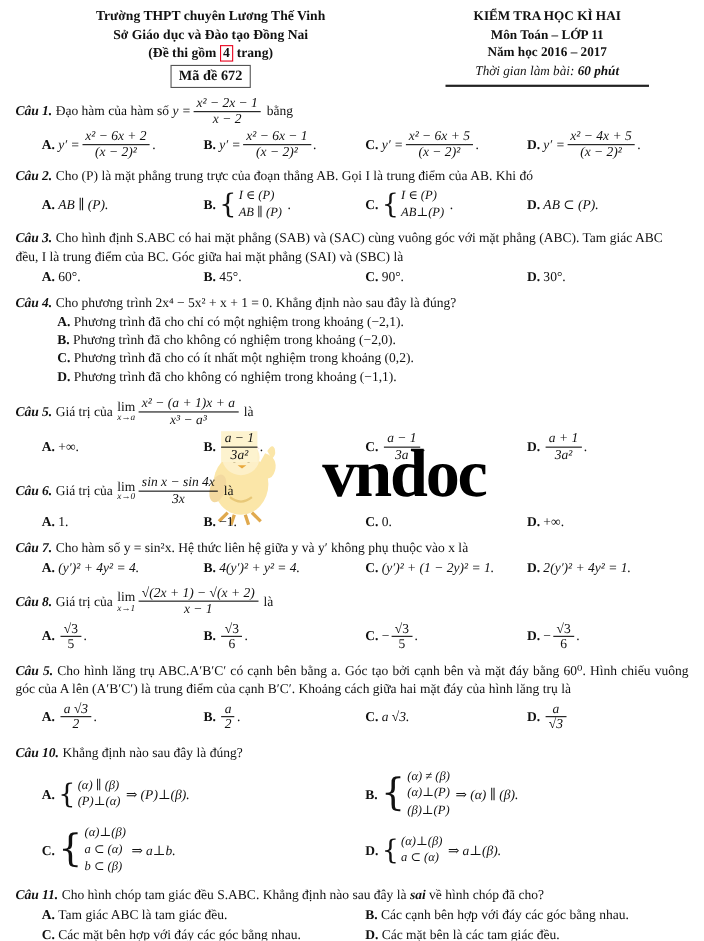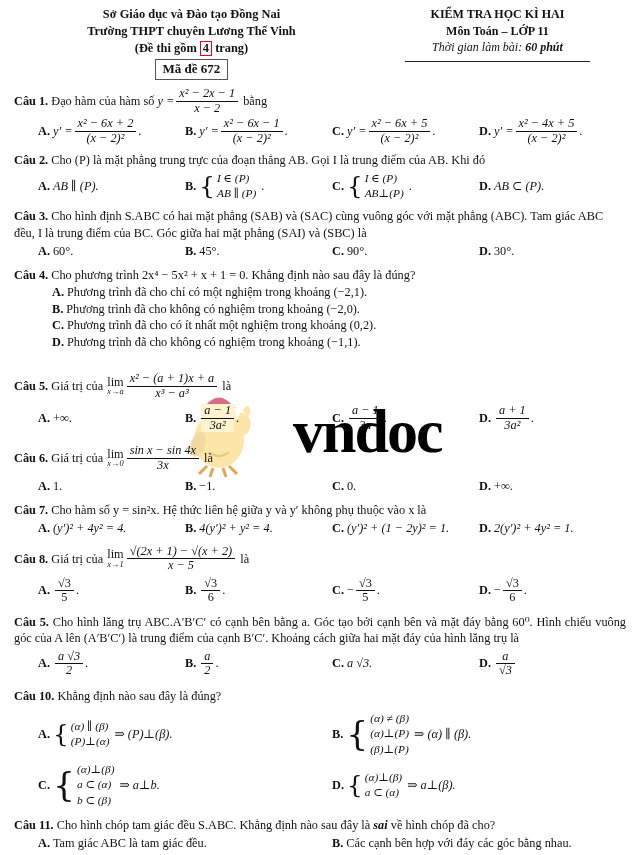--- a/index.html
+++ b/index.html
@@ -42,21 +42,21 @@
   .hdr-right .l.it b { font-style:italic; font-weight:bold; }
   .redbox { border:1.4px solid #e8001c; padding:0 2px; display:inline-block; line-height:1.05;}
   .codebox {
     display:inline-block; border:1px solid #555; padding:1px 7px 2px 7px;
     font-weight:bold; font-size:13px; margin-top:2px;
   }
   .rule { width:72%; height:1.6px; background:#222; margin:5px auto 0 auto; }
 
   
   .q { margin-top:7px; font-size:12.3px; line-height:1.34; position:relative; z-index:2;}
-  .q .lead { font-weight:bold; }
+  .q .lead { font-weight:bold;font-style:italic; }
   .qtext { text-align:justify; }
   .opts-row { display:flex; margin-top:2px; }
   .opts-row > div { display:flex; align-items:center; }
   .c4 > div { width:25%; }
   .c2 > div { width:50%; }
   .ol { font-weight:bold; margin-right:3px; }
   .opt-stack { margin-top:1px; }
   .opt-stack > div { padding-left:18px; text-indent:-4px; }
   .indent { padding-left:24px; }
 
@@ -93,30 +93,31 @@
       <ellipse cx="13" cy="62" rx="7" ry="13" fill="#f3d9a0" transform="rotate(18 13 62)"></ellipse>
       <path d="M22 84 l-8 8 M28 86 l-3 9" stroke="#e0a94e" stroke-width="3" fill="none"></path>
       <path d="M44 84 l8 8 M38 86 l3 9" stroke="#e0a94e" stroke-width="3" fill="none"></path>
       <path d="M24 70 q10 8 20 0" stroke="#e8c878" stroke-width="2" fill="none"></path>
     </svg>
     <div class="wm-text">vndoc</div>
   </div>
 
   <div class="header">
     <div class="hdr-left">
+      <div class="l">Trường THPT chuyên Lương Thế Vinh</div>
       <div class="l">Sở Giáo dục và Đào tạo Đồng Nai</div>
-      <div class="l">Trường THPT chuyên Lương Thế Vinh</div>
       <div class="l">
         <span>(Đề thi gồm </span><span class="redbox">4</span><span> trang)</span>
       </div>
       <div class="codebox">Mã đề 672</div>
     </div>
     <div class="hdr-right">
       <div class="l">KIỂM TRA HỌC KÌ HAI</div>
       <div class="l">Môn Toán – LỚP 11</div>
+      <div class="l">Năm học 2016 – 2017</div>
       <div class="l it">
         <span>Thời gian làm bài:</span>
         <b>60 phút</b>
       </div>
       <div class="rule"></div>
     </div>
   </div>
 
   <div class="q">
     <span class="lead">Câu 1.</span>
@@ -225,21 +226,21 @@
     <span class="lead">Câu 4.</span>
     <span>Cho phương trình 2x⁴ − 5x² + x + 1 = 0. Khẳng định nào sau đây là đúng?</span>
     <div class="opt-stack indent">
       <div><span class="ol">A.</span><span>Phương trình đã cho chỉ có một nghiệm trong khoảng (−2,1).</span></div>
       <div><span class="ol">B.</span><span>Phương trình đã cho không có nghiệm trong khoảng (−2,0).</span></div>
       <div><span class="ol">C.</span><span>Phương trình đã cho có ít nhất một nghiệm trong khoảng (0,2).</span></div>
       <div><span class="ol">D.</span><span>Phương trình đã cho không có nghiệm trong khoảng (−1,1).</span></div>
     </div>
   </div>
 
-  <div class="q" style="margin-top:22px">
+  <div class="q" style="margin-top:10px">
     <span class="lead">Câu 5.</span>
     <span>Giá trị của </span><span class="lim"><span class="lt">lim</span><span class="lb">x→a</span></span><span class="frac mi"><span class="n">x² − (a + 1)x + a</span><span class="d">x³ − a³</span></span><span> là</span>
     <div class="opts-row c4 indent" style="margin-top:4px">
       <div>
           <span class="ol">A.</span>
           <span>+∞.</span>
         </div>
       <div>
           <span class="ol">B.</span>
           <span class="frac mi hl">
@@ -308,21 +309,21 @@
         </div>
       <div>
           <span class="ol">D.</span>
           <span class="mi">2(y′)² + 4y² = 1.</span>
         </div>
     </div>
   </div>
 
   <div class="q" style="margin-top:8px">
     <span class="lead">Câu 8.</span>
-    <span>Giá trị của </span><span class="lim"><span class="lt">lim</span><span class="lb">x→1</span></span><span class="frac mi"><span class="n">√(2x + 1) − √(x + 2)</span><span class="d">x − 5</span></span><span> là</span>
+    <span>Giá trị của </span><span class="lim"><span class="lt">lim</span><span class="lb">x→1</span></span><span class="frac mi"><span class="n">√(2x + 1) − √(x + 2)</span><span class="d">x − 1</span></span><span> là</span>
     <div class="opts-row c4 indent" style="margin-top:4px">
       <div>
           <span class="ol">A.</span>
           <span class="frac">
             <span class="n">√3</span>
             <span class="d">5</span>
           </span>
           <span>.</span>
         </div>
       <div>

